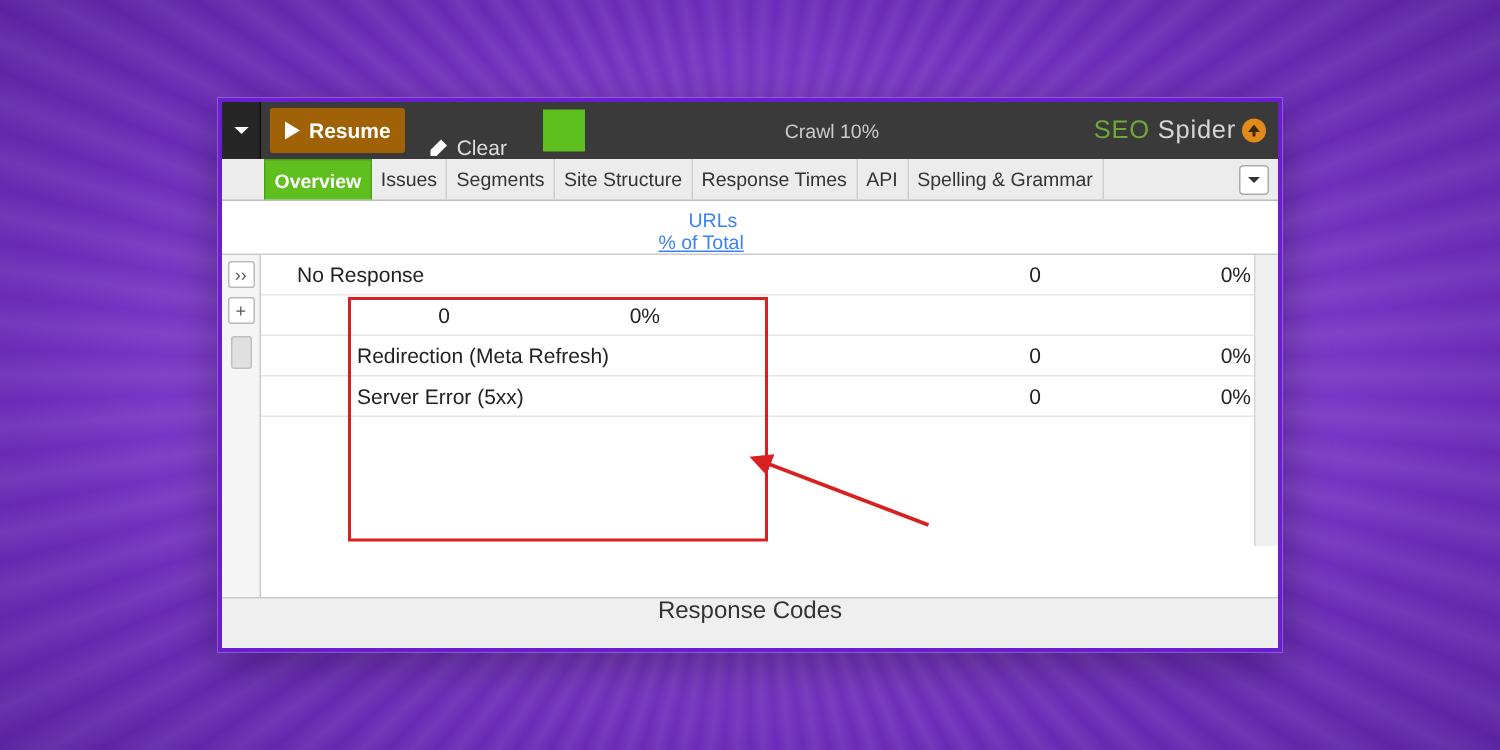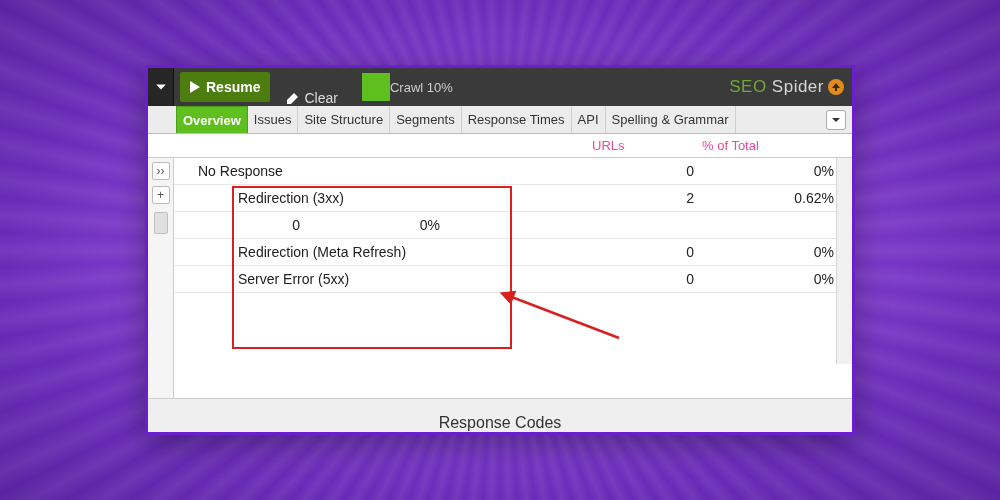--- a/index.html
+++ b/index.html
@@ -30,33 +30,33 @@
   .toolbar {
     height: 38px; background: #3a3a3a; display: flex; align-items: center;
     color: #ddd; font-size: 14px; position: relative;
   }
   .tb-drop {
     width: 26px; height: 38px; background: #262626; display: flex; align-items: center; justify-content: center;
     border-right: 1px solid #111;
   }
   .tb-drop svg { width: 12px; height: 12px; }
   .btn-resume {
-    background: #4d7c0f; color: #fff; height: 30px; margin: 0 4px 0 6px;
+    background: #a16207; color: #fff; height: 30px; margin: 0 4px 0 6px;
     display: flex; align-items: center; padding: 0 10px 0 6px; border-radius: 2px;
     font-weight: bold; cursor: pointer;
   }
   .btn-resume svg { width: 16px; height: 16px; margin-right: 4px; }
   .btn-clear {
     display: flex; align-items: flex-end; padding: 0 10px; height: 38px; cursor: pointer;
   }
   .btn-clear svg { width: 16px; height: 16px; margin-right: 4px; }
   .green-sq {
     width: 28px; height: 28px; background: #5fbf1e; margin-left: 14px; cursor: pointer;
   }
-  .crawl-status { flex: 1; font-size: 13px; color: #ccc; }
+  .crawl-status { flex: 1; text-align: center; font-size: 13px; color: #ccc; }
   .brand {
     padding: 0 28px 0 10px; font-size: 17px; letter-spacing: .5px;
   }
   .brand .seo { color: #6fa838; }
   .brand .spider { color: #d6d6d6; }
   .upg-icon {
     position: absolute; right: 8px; top: 11px; width: 16px; height: 16px;
     background: #e38b1a; border-radius: 50%;
     display: flex; align-items: center; justify-content: center;
   }
@@ -72,26 +72,26 @@
     background: #5fbf1e; color: #fff; font-weight: bold; border: 1px solid #4da018; border-bottom: none;
   }
   .tab-more {
     position: absolute; right: 6px; top: 4px; width: 20px; height: 20px;
     background: #fff; border: 1px solid #aaa; border-radius: 3px;
     display: flex; align-items: center; justify-content: center; cursor: pointer;
   }
   .tab-more svg { width: 10px; height: 10px; }
   
   .cols-header {
-    height: 24px; border-bottom: 1px solid #ccc; display: flex; font-size: 13px; color: #ec4899;
-    padding-left: 28px; align-items: center;
+    height: 36px; border-bottom: 1px solid #ccc; display: flex; font-size: 13px; color: #3b82f6;
+    padding-left: 28px; align-items: center; flex-direction: column;
   }
   .cols-header .spacer { flex: 1; }
   .cols-header .col-urls { width: 110px; }
-  .cols-header .col-pct { width: 150px; }
+  .cols-header .col-pct { width: 150px; text-decoration: underline; }
   
   .body-wrap { flex: 1; display: flex; position: relative; }
   .left-rail {
     width: 26px; background: #f5f5f5; border-right: 1px solid #ccc;
     display: flex; flex-direction: column; align-items: center; padding-top: 4px; gap: 6px;
   }
   .rail-btn {
     width: 18px; height: 18px; background: #fff; border: 1px solid #bbb; border-radius: 2px;
     display: flex; align-items: center; justify-content: center; font-size: 12px; color: #555; cursor: pointer;
   }
@@ -110,21 +110,21 @@
     display: inline-flex; width: 15px; height: 15px; border-radius: 50%; background: #2b7cd3; color: #fff;
     font-size: 11px; font-weight: bold; align-items: center; justify-content: center; margin-left: 4px;
   }
   .redbox {
     position: absolute; border: 2px solid #d92020; pointer-events: none;
     left: 58px; top: 28px; width: 280px; height: 163px;
   }
   .arrow { position: absolute; left: 315px; top: 130px; pointer-events:none;}
   .footer {
     height: 34px; background: #efefef; border-top: 1px solid #ccc;
-    display: flex; align-items: flex-end; justify-content: center; font-size: 16px; color: #333;
+    display: flex; align-items: flex-start; justify-content: center; font-size: 16px; color: #333;
   }
   .scroll-cover {
     position: absolute; right: 0; top: 0; width: 16px; bottom: 34px;
     background: #f0f0f0; border-left: 1px solid #d5d5d5;
   }
 </style>
 </head>
 <body>
 
 <div class="window">
@@ -160,24 +160,24 @@
   </div>
 
   <div class="tabstrip">
     <div class="tab active">
         <span>Overview</span>
       </div>
     <div class="tab">
         <span>Issues</span>
       </div>
     <div class="tab">
+        <span>Segments</span>
+      </div>
+    <div class="tab">
         <span>Site Structure</span>
-      </div>
-    <div class="tab">
-        <span>Segments</span>
       </div>
     <div class="tab">
         <span>Response Times</span>
       </div>
     <div class="tab">
         <span>API</span>
       </div>
     <div class="tab">
         <span>Spelling &amp; Grammar</span>
       </div>
@@ -199,25 +199,20 @@
       <div class="rail-btn">››</div>
       <div class="rail-btn">+</div>
       <div class="rail-handle"></div>
     </div>
 
     <div class="rows">
       <div class="row no-indent">
         <div class="label">No Response</div>
         <div class="c-urls">0</div>
         <div class="c-pct">0%</div>
-      </div>
-      <div class="row">
-        <div class="label">Redirection (3xx)</div>
-        <div class="c-urls">2</div>
-        <div class="c-pct">0.62%</div>
       </div>
       <div class="row">
         <div class="c-urls">0</div>
         <div class="c-pct">0%</div>
       </div>
       <div class="row">
         <div class="label">Redirection (Meta Refresh)</div>
         <div class="c-urls">0</div>
         <div class="c-pct">0%</div>
       </div>

